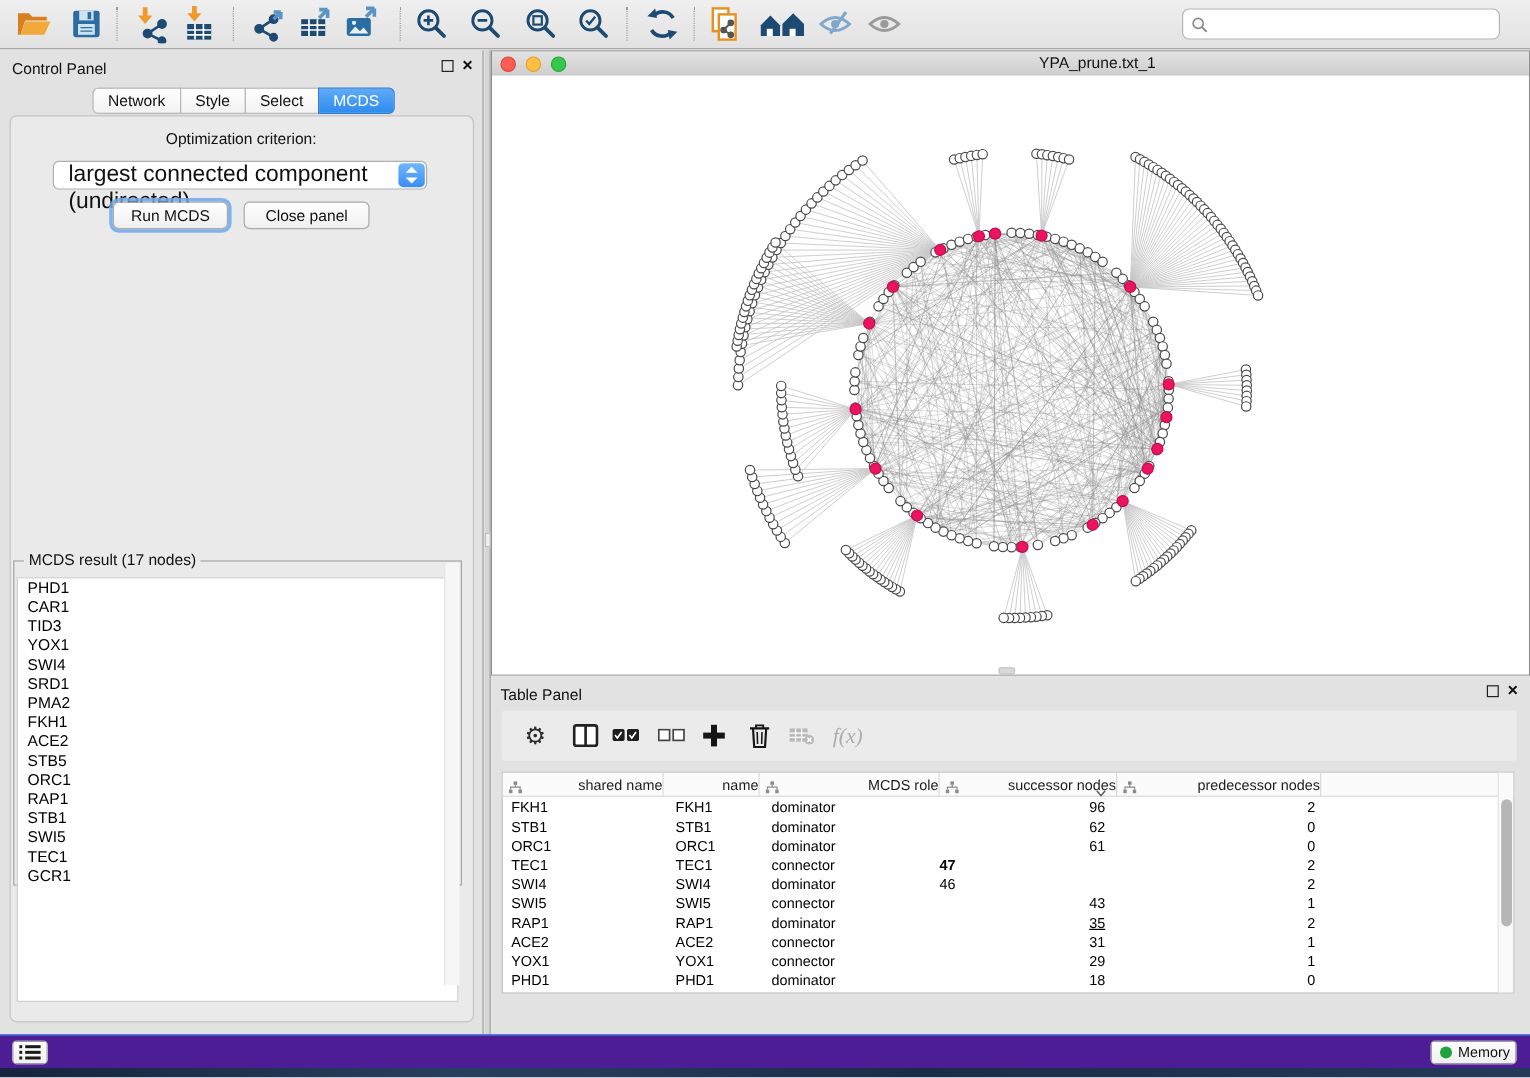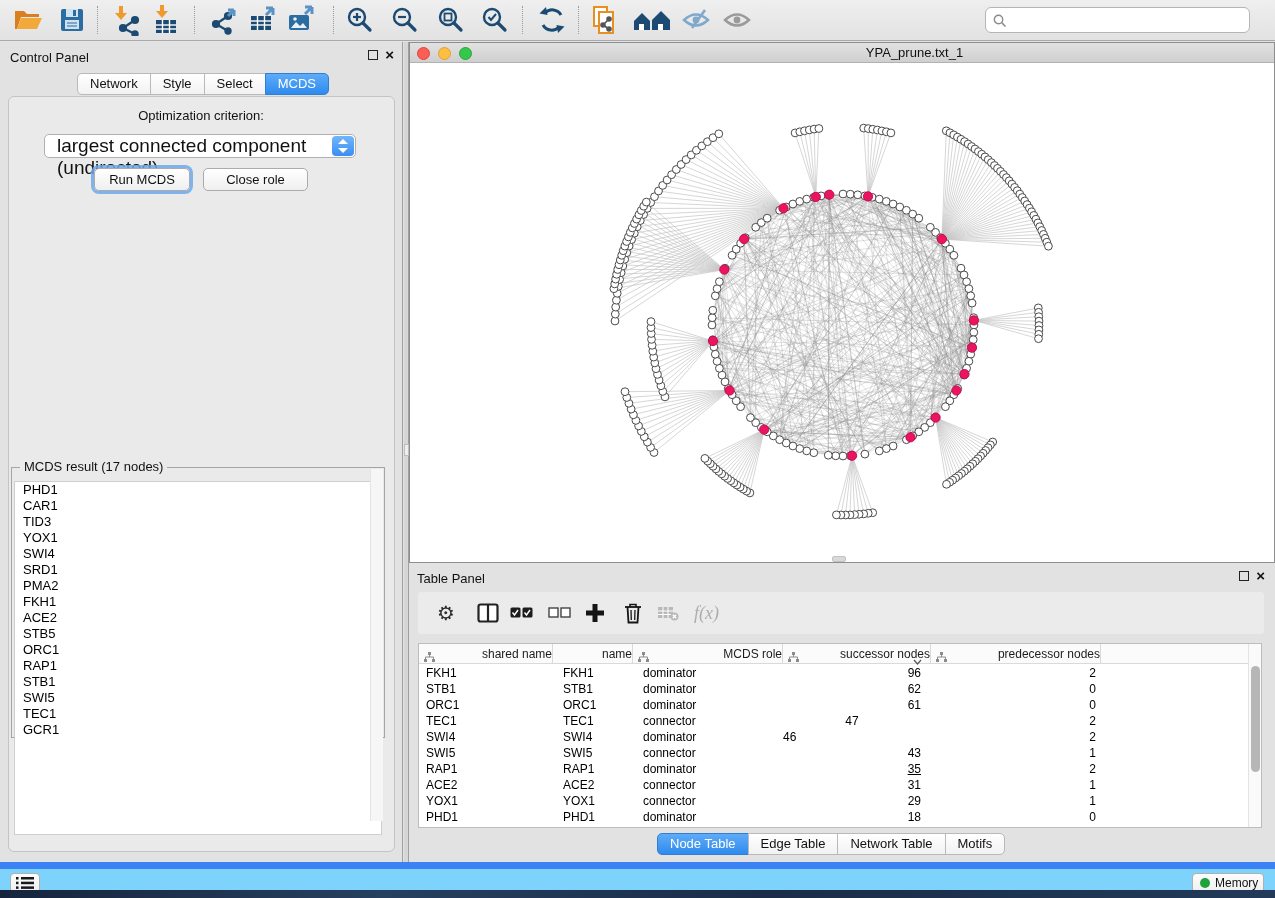--- a/index.html
+++ b/index.html
@@ -70,21 +70,21 @@
   .hicon{position:absolute;left:5px;top:5px}
   .hsort{position:absolute;right:8px;top:7px}
   #tbl-rows{position:absolute;left:0;top:21px;width:828px;height:163px}
   .trow{position:absolute;left:0;width:828px;height:16px;font-size:12px;color:#000}
   .tcell{position:absolute;top:0;height:16px;line-height:16px;white-space:nowrap}
   #tbl-scroll{position:absolute;right:0px;top:0px;width:13px;height:183px;background:#fafafa;border-left:1px solid #e3e3e3}
   #tbl-thumb{position:absolute;left:2px;top:22px;width:9px;height:106px;background:#b6b6b6;border-radius:5px}
   #tbl-tabs{position:absolute;left:248px;top:268px}
 
   
-  #statusbar{position:absolute;left:0;top:862px;width:1275px;height:28px;background:#7dd3fc;border-top:7px solid #3b82f6}
+  #statusbar{position:absolute;left:0;top:862px;width:1275px;height:28px;background:#4c1d95;border-top:1px solid #3b82f6}
   .sbtn{position:absolute;top:4px;height:20px;background:linear-gradient(#fdfdfd,#efefef);border:1px solid #b0b0b0;border-radius:4px}
   #list-btn{left:10px;width:30px}
   #memory-btn{left:1192px;width:72px;font-size:12px;color:#111;line-height:18px;padding-left:22px}
   #memory-dot{position:absolute;left:7px;top:4px;width:10px;height:10px;border-radius:50%}
   #wallpaper{position:absolute;left:0;top:890px;width:1275px;height:8px;background:linear-gradient(90deg,#16243d,#27405f 30%,#1a2c48 60%,#223a58)}
 </style>
 </head>
 <body>
 
 <div id="app">
@@ -264,21 +264,21 @@
       </div>
     <div id="opt-label">Optimization criterion:</div>
     <div class="combo">
       <span class="txt">largest connected component (undirected)</span>
       <span class="step">
           <i class="up"></i>
           <i class="dn"></i>
         </span>
     </div>
     <button class="btn focusring" style="left:94px;top:126px;width:96px">Run MCDS</button>
-    <button class="btn" style="left:203px;top:126px;width:105px">Close role</button>
+    <button class="btn" style="left:203px;top:126px;width:105px">Close panel</button>
     <div id="groupbox">
       <legend>MCDS result (17 nodes)</legend>
       <div id="mcds-list">
           <div class="mcds-item">PHD1</div>
           <div class="mcds-item">CAR1</div>
           <div class="mcds-item">TID3</div>
           <div class="mcds-item">YOX1</div>
           <div class="mcds-item">SWI4</div>
           <div class="mcds-item">SRD1</div>
           <div class="mcds-item">PMA2</div>
@@ -1395,21 +1395,21 @@
             <span class="tcell" style="left: 7px;">ORC1</span>
             <span class="tcell" style="left: 144px;">ORC1</span>
             <span class="tcell" style="left: 224px;">dominator</span>
             <span class="tcell" style="left: 364px; width: 138px; text-align: right;">61</span>
             <span class="tcell" style="left: 512px; width: 165px; text-align: right;">0</span>
           </div>
           <div class="trow" style="top: 48px;">
             <span class="tcell" style="left: 7px;">TEC1</span>
             <span class="tcell" style="left: 144px;">TEC1</span>
             <span class="tcell" style="left: 224px;">connector</span>
-            <span class="tcell" style="left: 364px; width: 138px; text-align: center;">47</span>
+            <span class="tcell" style="left: 364px; width: 138px; text-align: left; font-weight: bold;">47</span>
             <span class="tcell" style="left: 512px; width: 165px; text-align: right;">2</span>
           </div>
           <div class="trow" style="top: 64px;">
             <span class="tcell" style="left: 7px;">SWI4</span>
             <span class="tcell" style="left: 144px;">SWI4</span>
             <span class="tcell" style="left: 224px;">dominator</span>
             <span class="tcell" style="left: 364px; width: 138px; text-align: left;">46</span>
             <span class="tcell" style="left: 512px; width: 165px; text-align: right;">2</span>
           </div>
           <div class="trow" style="top: 80px;">
@@ -1445,26 +1445,20 @@
             <span class="tcell" style="left: 144px;">PHD1</span>
             <span class="tcell" style="left: 224px;">dominator</span>
             <span class="tcell" style="left: 364px; width: 138px; text-align: right;">18</span>
             <span class="tcell" style="left: 512px; width: 165px; text-align: right;">0</span>
           </div>
         </div>
       <div id="tbl-scroll">
           <div id="tbl-thumb"></div>
         </div>
     </div>
-    <div id="tbl-tabs" class="segbar">
-        <div class="seg active">Node Table</div>
-        <div class="seg">Edge Table</div>
-        <div class="seg">Network Table</div>
-        <div class="seg">Motifs</div>
-      </div>
   </div>
 
   <div id="statusbar">
     <span class="sbtn" id="list-btn">
       <svg width="18" height="14" viewBox="0 0 18 14" style="margin:2px 0 0 5px">
           <g fill="#1a1a1a">
             <rect x="0" y="1" width="2.5" height="2.5"></rect>
             <rect x="5" y="1" width="13" height="2.5"></rect>
             <rect x="0" y="5.7" width="2.5" height="2.5"></rect>
             <rect x="5" y="5.7" width="13" height="2.5"></rect>

